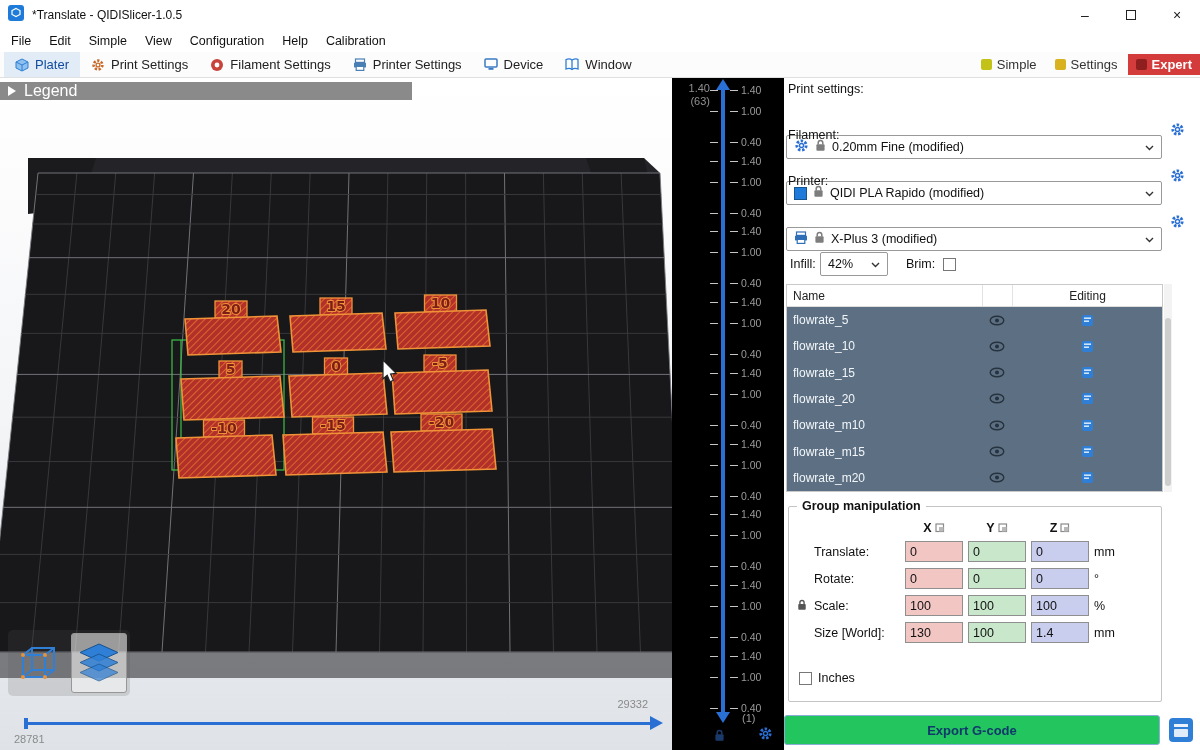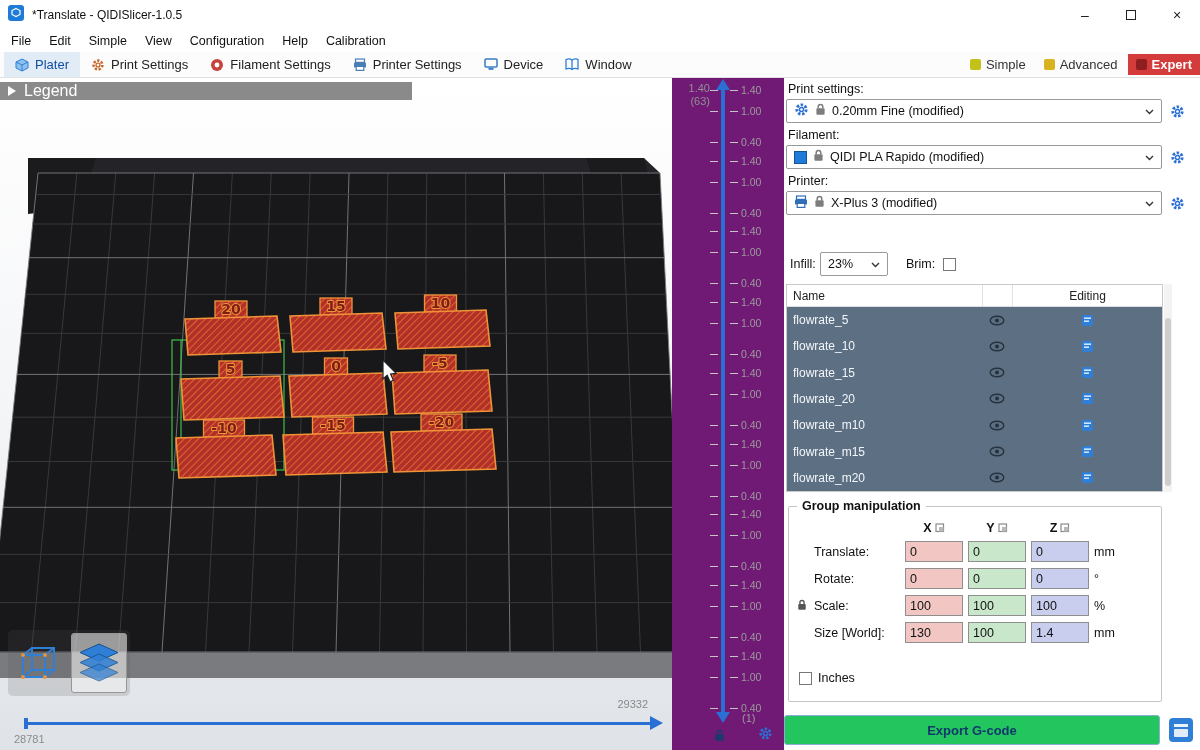--- a/index.html
+++ b/index.html
@@ -34,40 +34,40 @@
   .view-buttons{position:absolute;left:8px;top:552px;display:flex;gap:4px;padding:3px;background:rgba(90,90,90,.18);border-radius:5px;}
   .vbtn{width:56px;height:60px;display:flex;align-items:center;justify-content:center;border-radius:3px;}
   .vbtn.active{background:rgba(255,255,255,.55);border:1px solid #979797;}
   .hslider{position:absolute;left:0;top:638px;width:672px;height:16px;}
   .hline{position:absolute;left:25px;top:6px;width:627px;height:3px;background:var(--accent);}
   .harrow{position:absolute;left:650px;top:0;width:0;height:0;border-left:13px solid var(--accent);border-top:7px solid transparent;border-bottom:7px solid transparent;}
   .hhandle{position:absolute;left:24px;top:2px;width:4px;height:11px;background:var(--accent);}
   .hs-max{position:absolute;left:560px;top:620px;width:88px;text-align:right;font-size:11px;color:#8a8a8a;}
   .hs-min{position:absolute;left:14px;top:655px;font-size:11px;color:#8a8a8a;}
   
-  .slider-col{position:relative;width:112px;height:672px;background:#701a75;}
+  .slider-col{position:relative;width:112px;height:672px;background:#000000;}
   .vtop{position:absolute;left:2px;top:4px;width:36px;text-align:right;font-size:11px;color:#909090;line-height:13px;}
   .vtick{position:absolute;left:38px;height:10px;display:flex;align-items:center;transform:translateY(-5px);}
   .tdash{width:8px;height:1px;background:#c6c6c6;display:inline-block;}
   .tgap{width:12px;display:inline-block;}
   .tlab{margin-left:3px;font-size:10.5px;color:#9b9b9b;}
   .vline{position:absolute;left:49px;top:12px;width:4px;height:622px;background:var(--accent);}
   .varrow-up{position:absolute;left:44px;top:1px;width:0;height:0;border-bottom:11px solid var(--accent);border-left:7px solid transparent;border-right:7px solid transparent;}
   .varrow-down{position:absolute;left:44px;top:634px;width:0;height:0;border-top:11px solid var(--accent);border-left:7px solid transparent;border-right:7px solid transparent;}
   .vbottom{position:absolute;left:70px;top:634px;font-size:11px;color:#9b9b9b;}
   .vlock{position:absolute;left:42px;top:650px;}
   .vgear{position:absolute;left:86px;top:648px;}
   
   .sidebar{position:relative;width:416px;height:672px;background:#fff;font-size:12.5px;}
   .side-label{position:absolute;left:4px;color:#111;}
   .lbl1{top:4px;}.lbl2{top:50px;}.lbl3{top:96px;}
   .combo-row{position:absolute;left:2px;display:flex;align-items:center;gap:8px;}
   .r1{top:21px;}.r2{top:67px;}.r3{top:113px;}
   .combo{height:24px;border:1px solid #999;border-radius:2px;background:#fff;display:flex;align-items:center;gap:6px;padding:0 7px;}
-  .combo-wide{width:376px;}
+  .combo-wide{width:376px;margin-top:36px;}
   .combo .val{font-size:12.5px;color:#111;flex:1;white-space:nowrap;overflow:hidden;}
   .swatch{width:13px;height:13px;background:var(--filament);border:1px solid #14548f;display:inline-block;}
   .rowSupports{position:absolute;left:2px;top:146px;display:flex;align-items:center;}
   .rowSupports .slabel{width:60px;padding-left:4px;}
   .rowInfill{position:absolute;left:2px;top:174px;display:flex;align-items:center;}
   .rowInfill .ilabel{width:34px;padding-left:4px;}
   .blabel{margin-left:18px;}
   .cb{width:13px;height:13px;border:1px solid #777;background:#fff;display:inline-block;margin-left:8px;}
   
   .objlist{position:absolute;left:2px;top:206px;width:377px;height:208px;border:1px solid #c9c9c9;display:flex;flex-direction:column;background:#fff;}
@@ -178,21 +178,21 @@
           <span>Window</span>
         </div>
       </div>
     <div class="modes" id="modes">
         <div class="mode">
           <span class="mode-dot" style="background:#c2c219"></span>
           <span>Simple</span>
         </div>
         <div class="mode">
           <span class="mode-dot" style="background:#d8b31f"></span>
-          <span>Advanced</span>
+          <span>Settings</span>
         </div>
         <div class="mode active">
           <span class="mode-dot" style="background:#8f1f1f"></span>
           <span>Expert</span>
         </div>
       </div>
   </div>
 
   <div class="content">
 
@@ -583,21 +583,21 @@
               <circle cx="8" cy="8" r="5" fill="none" stroke="#2a6fd4" stroke-width="3" stroke-dasharray="2.6 1.8"></circle>
               <circle cx="8" cy="8" r="2.2" fill="none" stroke="#2a6fd4" stroke-width="1.5"></circle>
             </svg>
           </span>
       </div>
 
 
       <div class="rowInfill">
         <span class="ilabel">Infill:</span>
         <div class="combo" style="width:68px">
-          <span class="val">23%</span>
+          <span class="val">42%</span>
           <span><svg width="9" height="6" viewBox="0 0 9 6">
                 <path d="M1 1l3.5 3.5L8 1" fill="none" stroke="#333" stroke-width="1.4"></path>
               </svg></span>
         </div>
         <span class="blabel">Brim:</span>
         <span class="cb"></span>
       </div>
 
       <div class="objlist">
         <div class="objhead">

